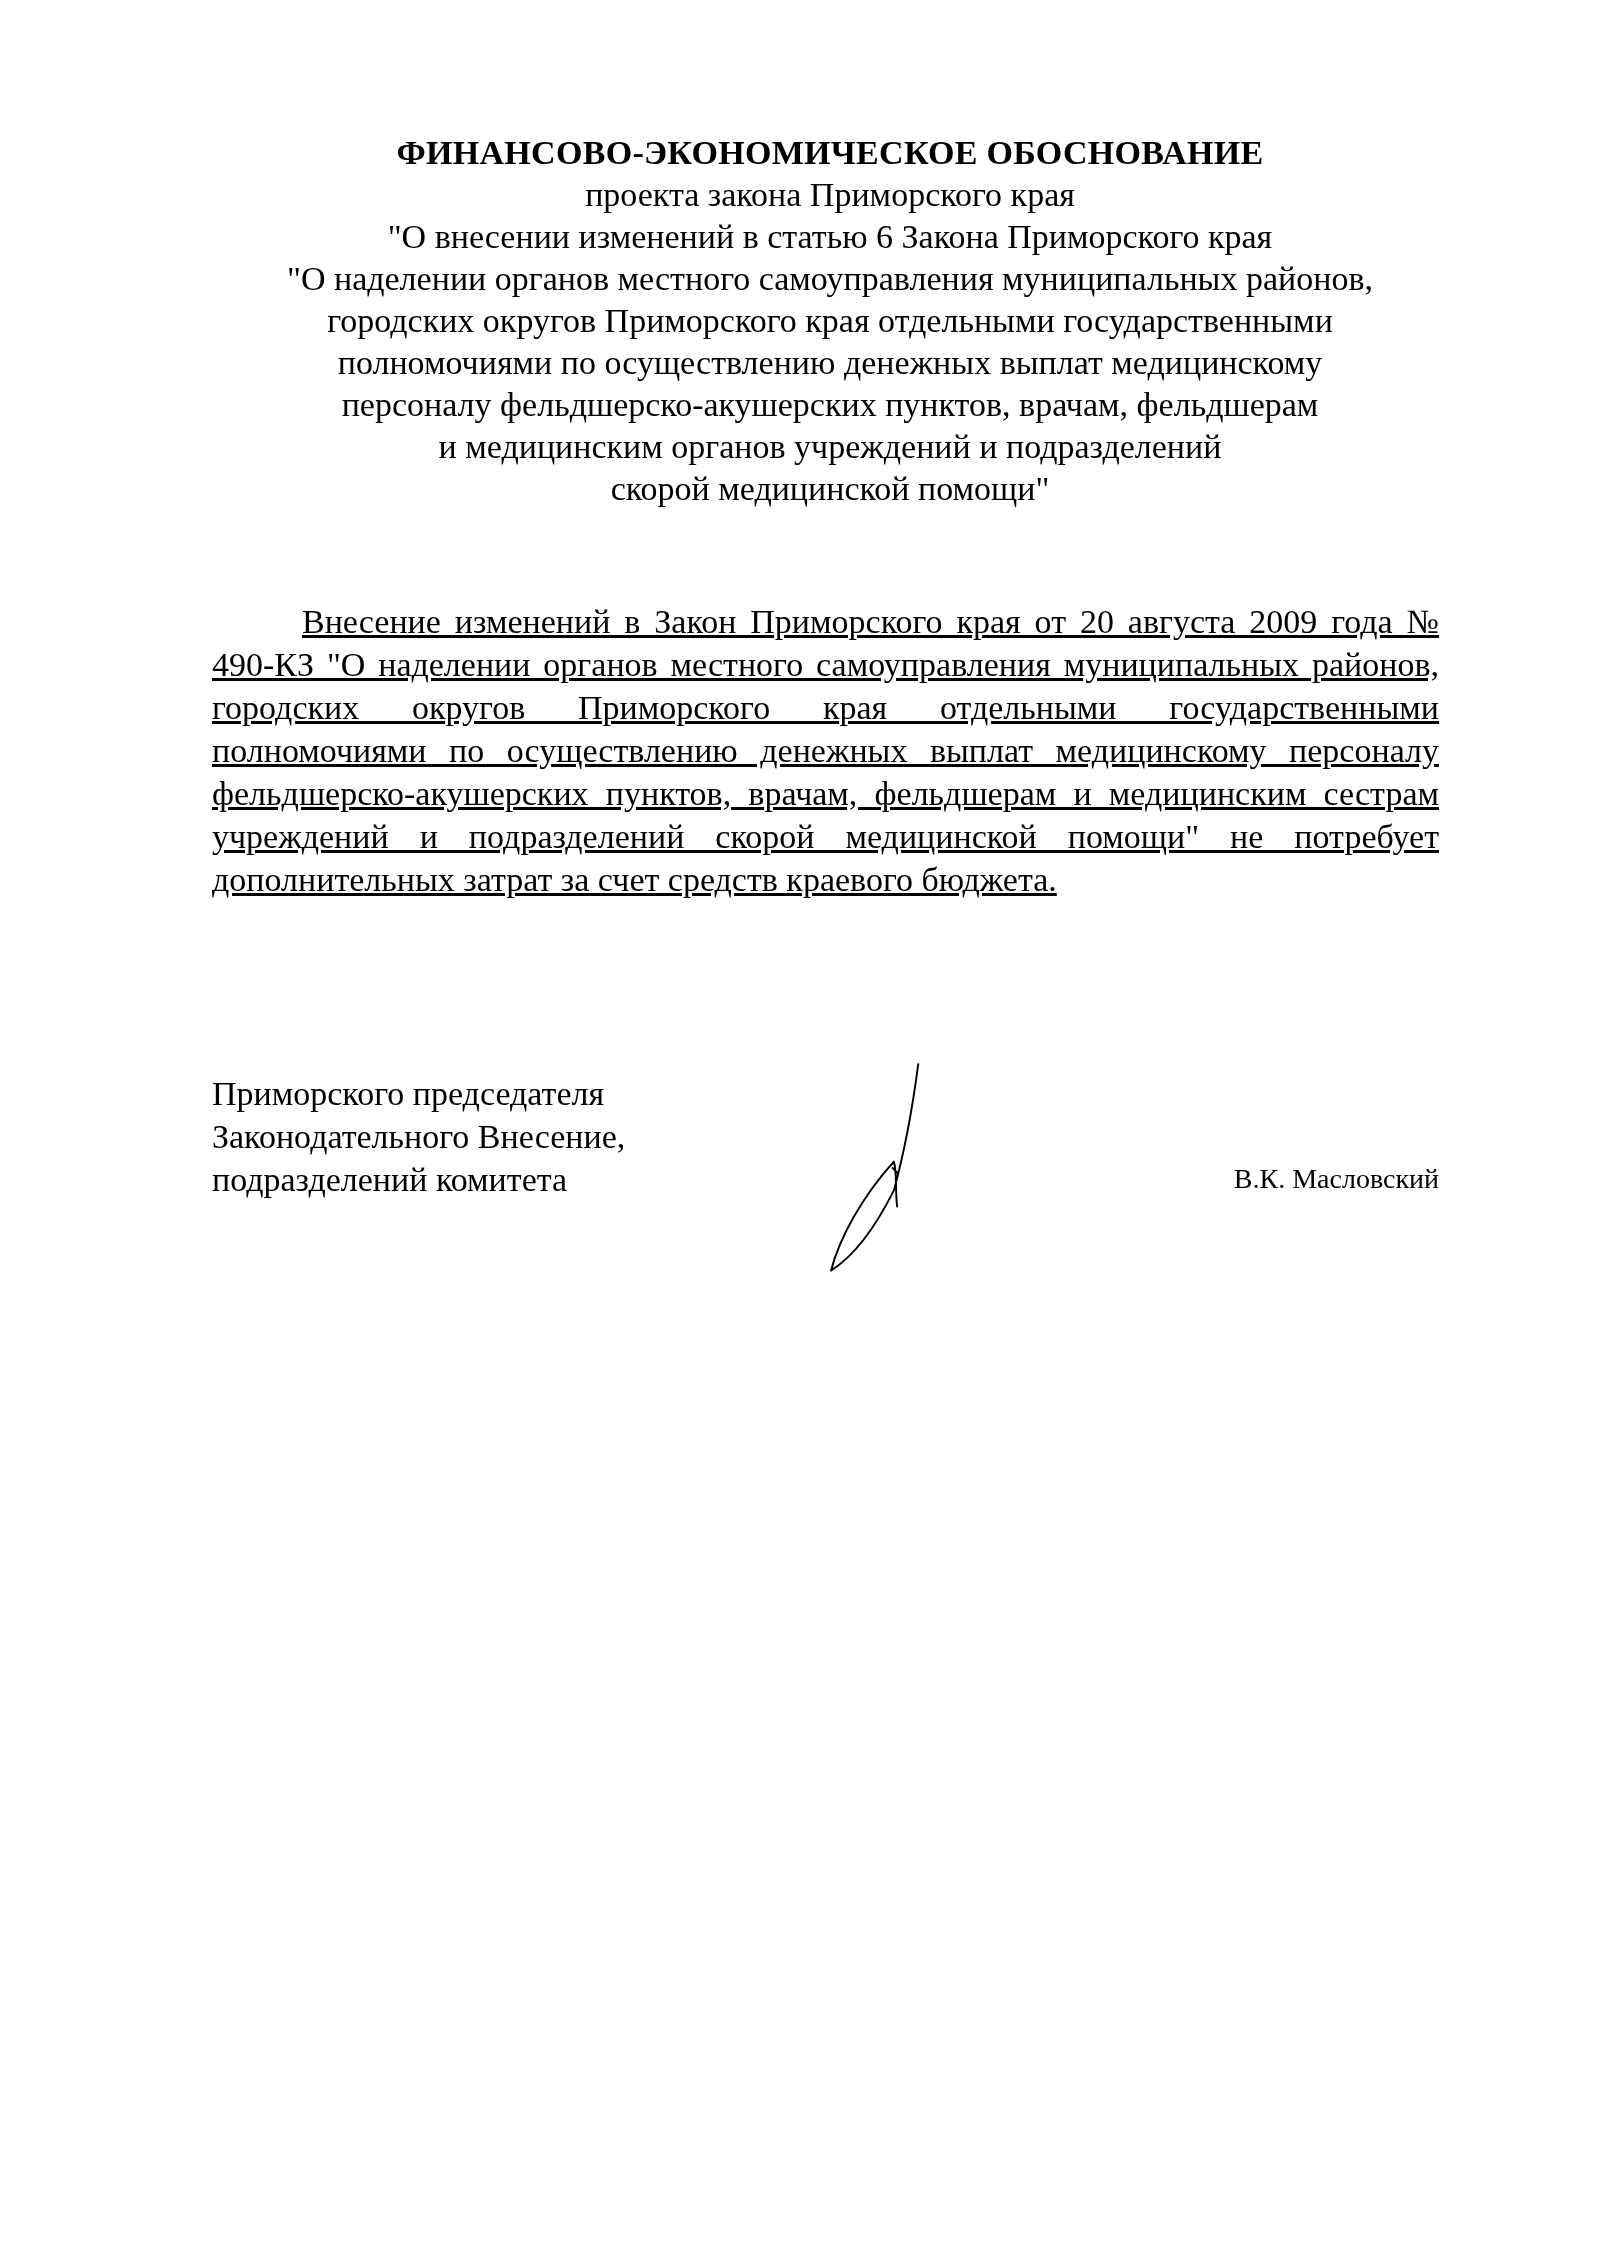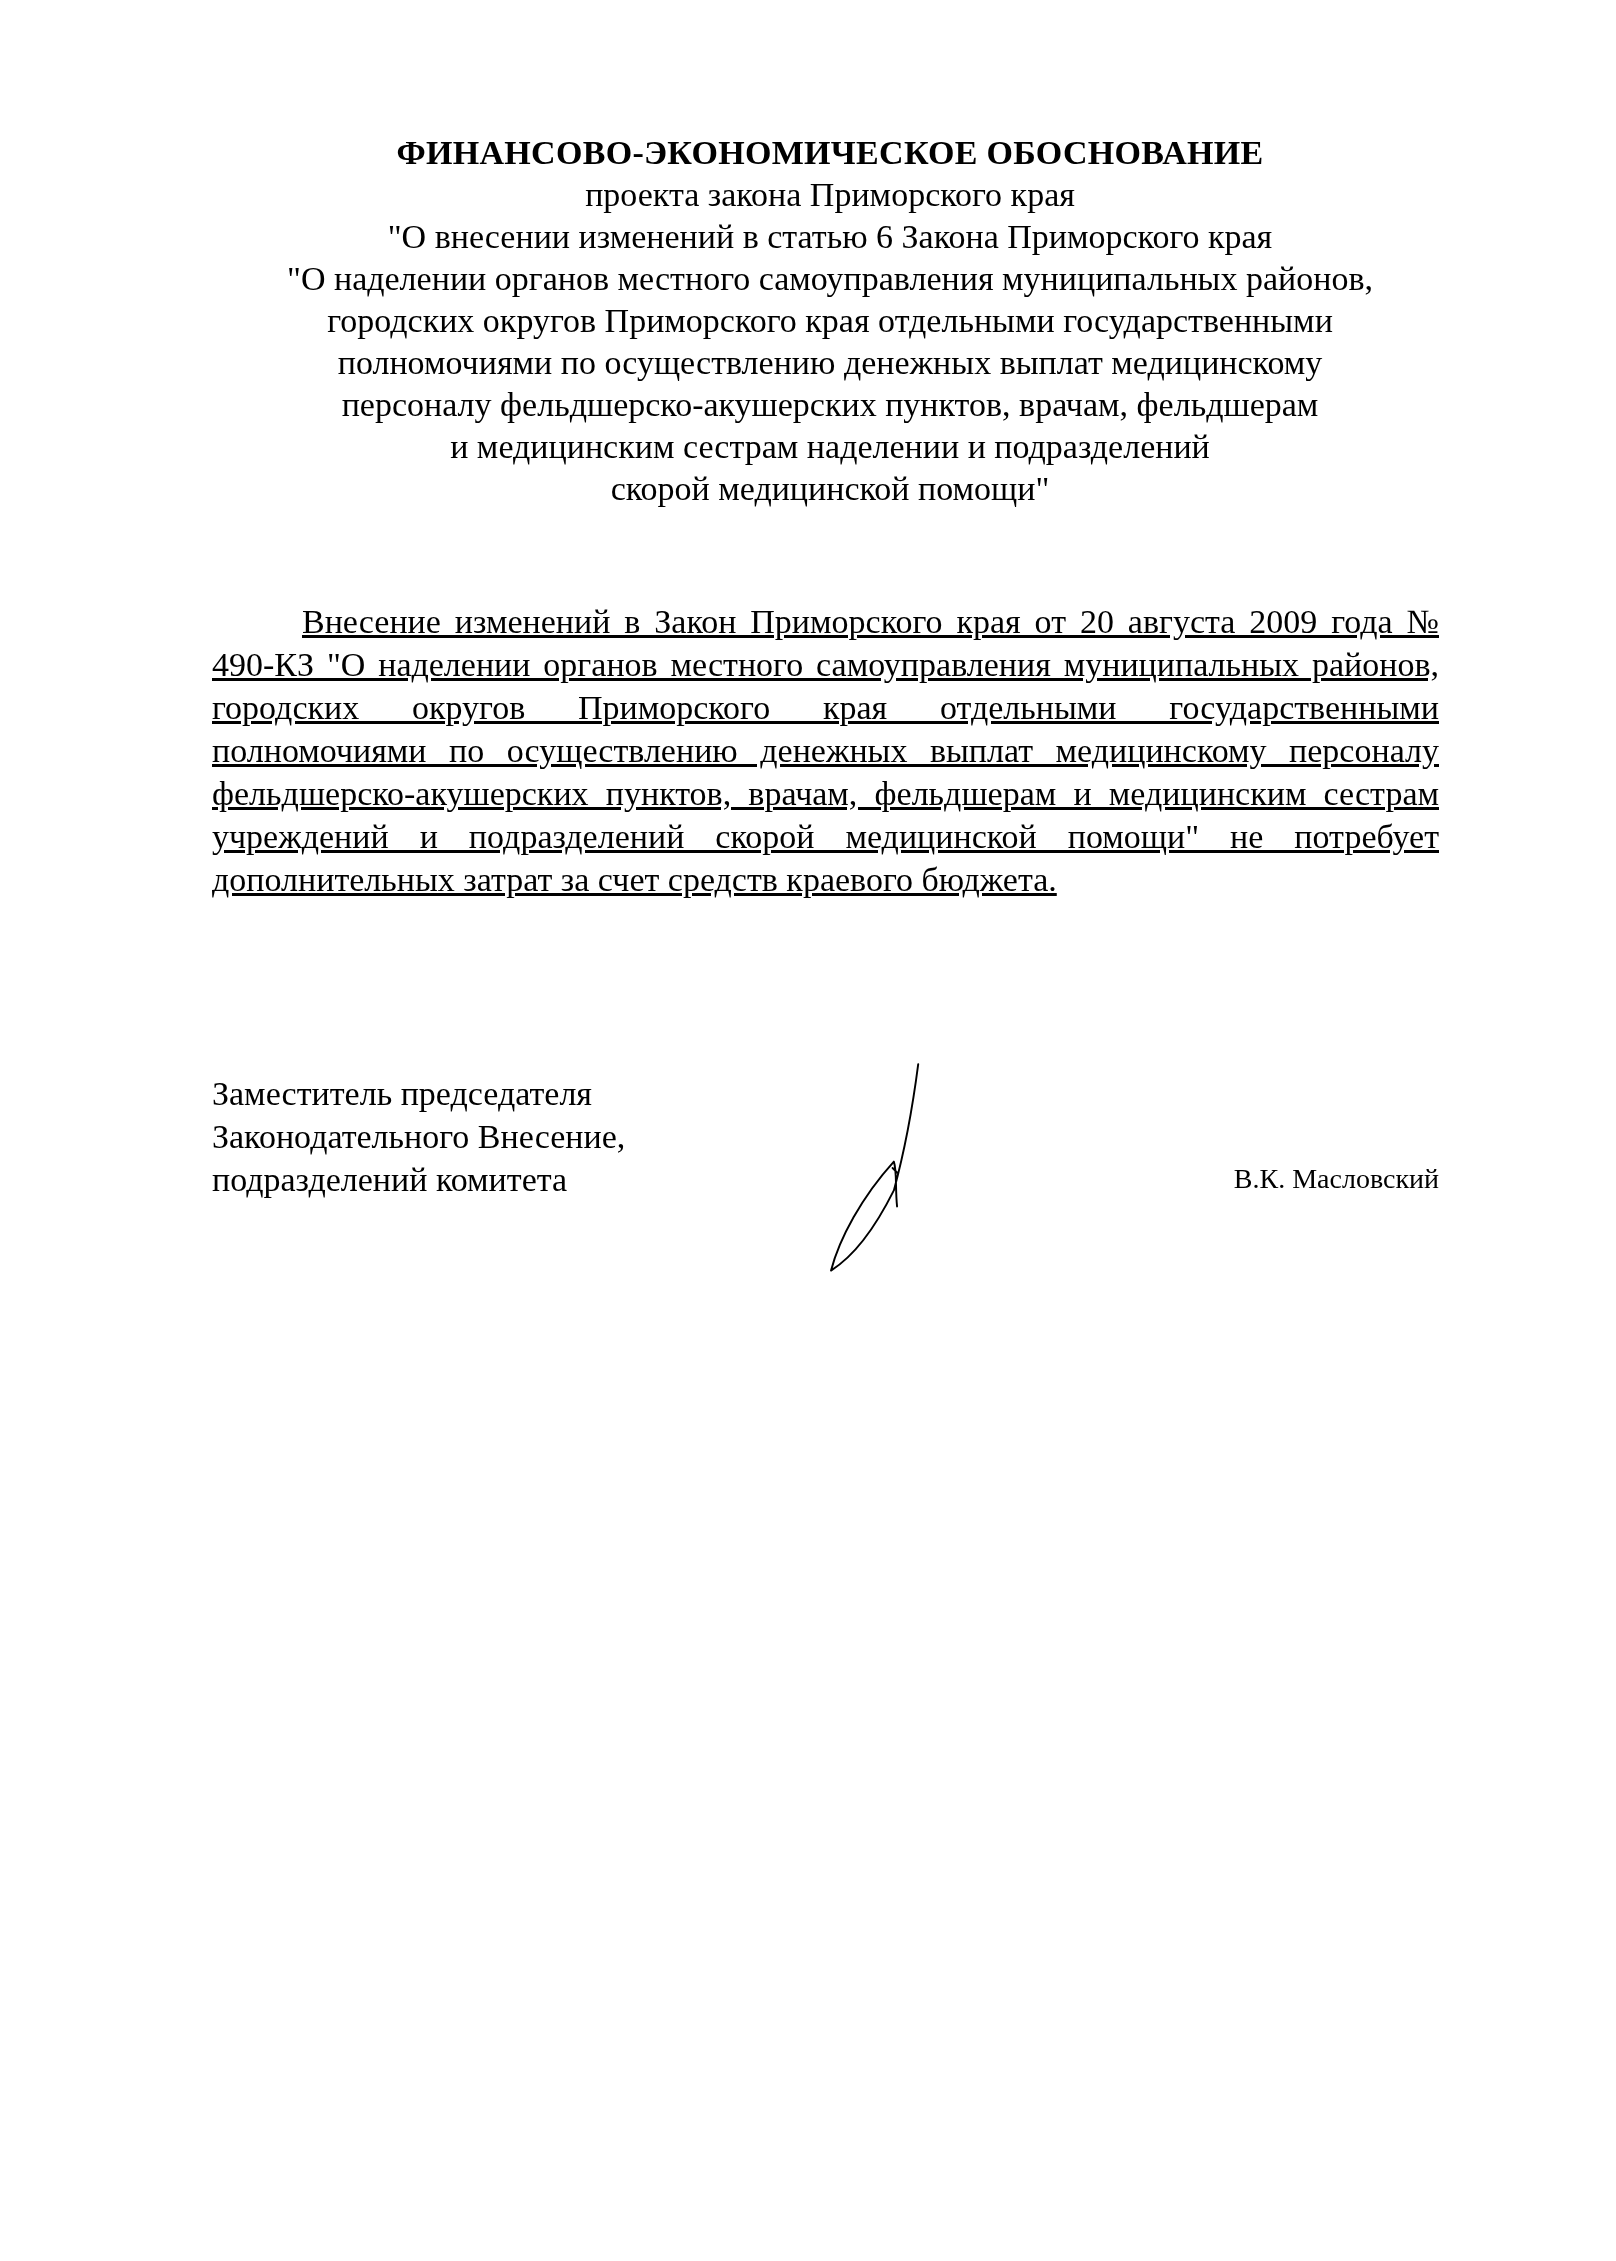--- a/index.html
+++ b/index.html
@@ -37,28 +37,28 @@
 <div class="page">
 
   <div class="header">
     <div class="title">ФИНАНСОВО-ЭКОНОМИЧЕСКОЕ ОБОСНОВАНИЕ</div>
     <div>проекта закона Приморского края</div>
     <div>"О внесении изменений в статью 6 Закона Приморского края</div>
     <div>"О наделении органов местного самоуправления муниципальных районов,</div>
     <div>городских округов Приморского края отдельными государственными</div>
     <div>полномочиями по осуществлению денежных выплат медицинскому</div>
     <div>персоналу фельдшерско-акушерских пунктов, врачам, фельдшерам</div>
-    <div>и медицинским сестрам наделении и подразделений</div>
+    <div>и медицинским органов учреждений и подразделений</div>
     <div>скорой медицинской помощи"</div>
   </div>
 
   <div class="body-text">Внесение изменений в Закон Приморского края от 20 августа 2009 года № 490-КЗ "О наделении органов местного самоуправления муниципальных районов, городских округов Приморского края отдельными государственными полномочиями по осуществлению денежных выплат медицинскому персоналу фельдшерско-акушерских пунктов, врачам, фельдшерам и медицинским сестрам учреждений и подразделений скорой медицинской помощи" не потребует дополнительных затрат за счет средств краевого бюджета.</div>
 
   <div class="sig-left">
-    <div>Заместитель председателя</div>
+    <div>Приморского председателя</div>
     <div>Законодательного Внесение,</div>
     <div>подразделений комитета</div>
   </div>
 
   <svg class="signature" viewBox="0 0 230 340">
     <path d="M198 8 C190 70, 175 150, 160 205 M160 205 C145 235, 110 300, 62 330 C75 280, 110 215, 160 160 C165 175, 162 200, 165 230 M158 170 L166 178" fill="none" stroke="#000" stroke-width="3" stroke-linecap="round" stroke-linejoin="round"></path>
   </svg>
 
   <div class="sig-right">В.К. Масловский</div>
 

